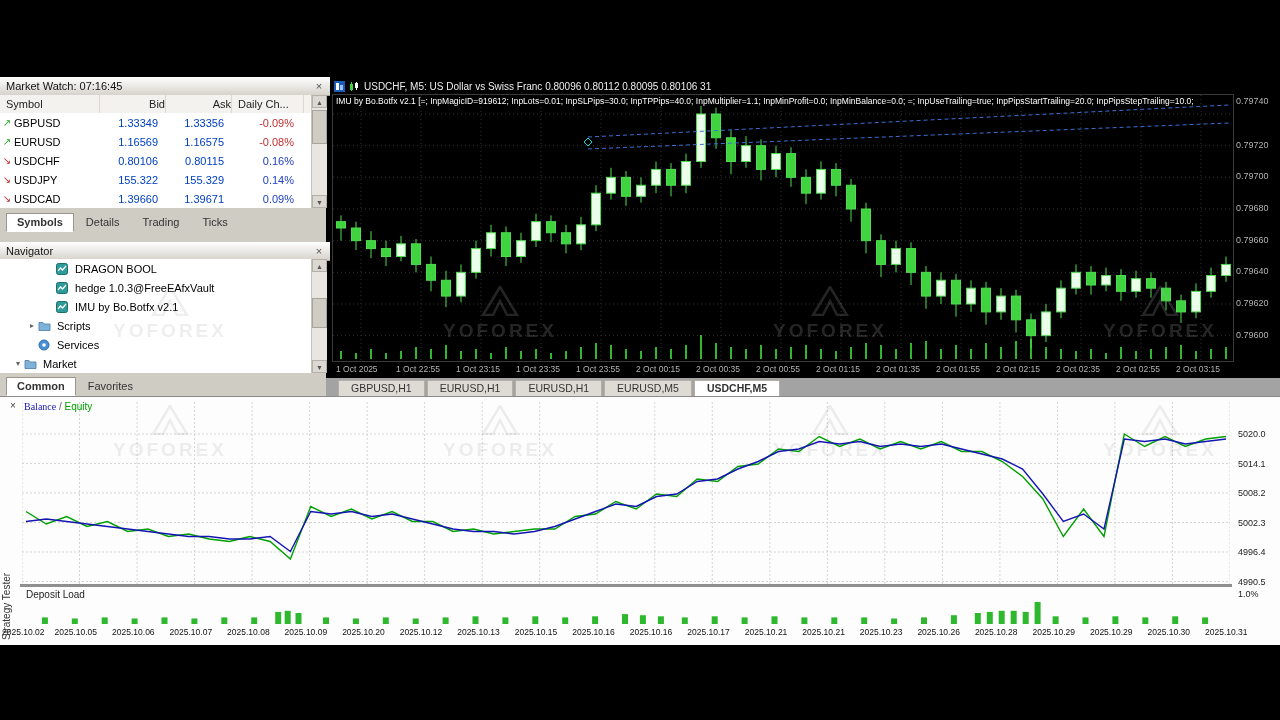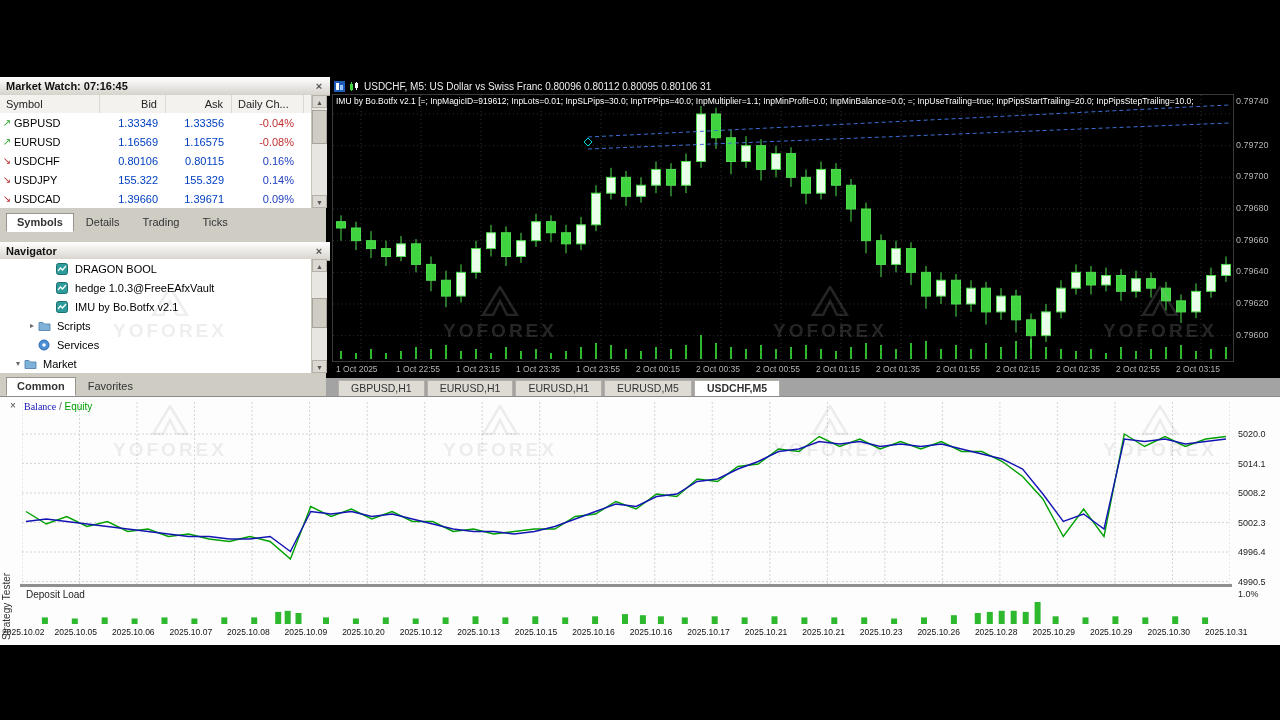--- a/index.html
+++ b/index.html
@@ -2,29 +2,29 @@
 <html><head>
 <meta charset="utf-8">
 <style>
   html,body{margin:0;padding:0;}
   body{width:1280px;height:720px;background:#000;font-family:"Liberation Sans",sans-serif;overflow:hidden;}
   #screen{position:relative;width:1280px;height:720px;background:#000;}
   .abs{position:absolute;}
   
   #left-base{left:0;top:77px;width:326px;height:319px;background:#cfccc4;}
   .panel-title{height:18px;background:linear-gradient(#ffffff,#d6d3cb);border-bottom:1px solid #a8a49c;
-    font-size:11px;font-weight:bold;color:#111;display:flex;align-items:center;padding:0 4px 0 6px;gap:24px;}
+    font-size:11px;font-weight:normal;color:#111;display:flex;align-items:center;padding:0 4px 0 6px;gap:24px;}
   .panel-title .spacer{flex:1;}
   .close-btn{font-size:11px;color:#555;width:14px;text-align:center;cursor:default;}
   #mw-title{left:0;top:77px;width:320px;}
   #mw-header{left:0;top:95px;width:311px;height:18px;background:#f3f2ef;border-bottom:1px solid #d8d5cd;
     display:flex;align-items:center;font-size:11px;color:#222;}
   .hc{border-right:1px solid #ddd9d1;height:100%;display:flex;align-items:center;box-sizing:border-box;}
   .c-sym{width:100px;padding-left:6px;}
-  .c-bid,.c-ask{width:66px;justify-content:flex-end;padding-right:8px;}
+  .c-bid,.c-ask{width:66px;justify-content:flex-end;}
   .c-chg{width:72px;padding-left:6px;}
   #mw-rows{left:0;top:113px;width:311px;height:95px;background:#fff;}
   .mw-row{height:19px;display:flex;align-items:center;font-size:11px;}
   .mw-row .arr{width:14px;text-align:center;font-size:10px;}
   .mw-row .sym{width:86px;color:#000;}
   .mw-row .bid,.mw-row .ask{width:66px;text-align:right;padding-right:8px;box-sizing:border-box;}
   .mw-row .chg{width:72px;text-align:right;padding-right:10px;box-sizing:border-box;}
   .scrollbar{width:15px;background:#e8e6e0;border-left:1px solid #c6c3bb;}
   .sb-arrow{height:13px;font-size:7px;color:#555;text-align:center;line-height:13px;background:#dbd8d1;border:1px solid #b5b1a8;box-sizing:border-box;}
   .sb-thumb{background:#cfccc4;border:1px solid #a8a49c;box-sizing:border-box;}
@@ -91,21 +91,21 @@
     <span class="hc c-bid">Bid</span>
     <span class="hc c-ask">Ask</span>
     <span class="hc c-chg">Daily Ch...</span>
   </div>
   <div class="abs" id="mw-rows">
       <div class="mw-row">
         <span class="arr" style="color: rgb(31, 161, 31);">↗</span>
         <span class="sym">GBPUSD</span>
         <span class="bid" style="color: rgb(0, 64, 192);">1.33349</span>
         <span class="ask" style="color: rgb(0, 64, 192);">1.33356</span>
-        <span class="chg" style="color: rgb(192, 48, 48);">-0.04%</span>
+        <span class="chg" style="color: rgb(192, 48, 48);">-0.09%</span>
       </div>
       <div class="mw-row">
         <span class="arr" style="color: rgb(31, 161, 31);">↗</span>
         <span class="sym">EURUSD</span>
         <span class="bid" style="color: rgb(0, 64, 192);">1.16569</span>
         <span class="ask" style="color: rgb(0, 64, 192);">1.16575</span>
         <span class="chg" style="color: rgb(192, 48, 48);">-0.08%</span>
       </div>
       <div class="mw-row">
         <span class="arr" style="color: rgb(192, 48, 48);">↘</span>

